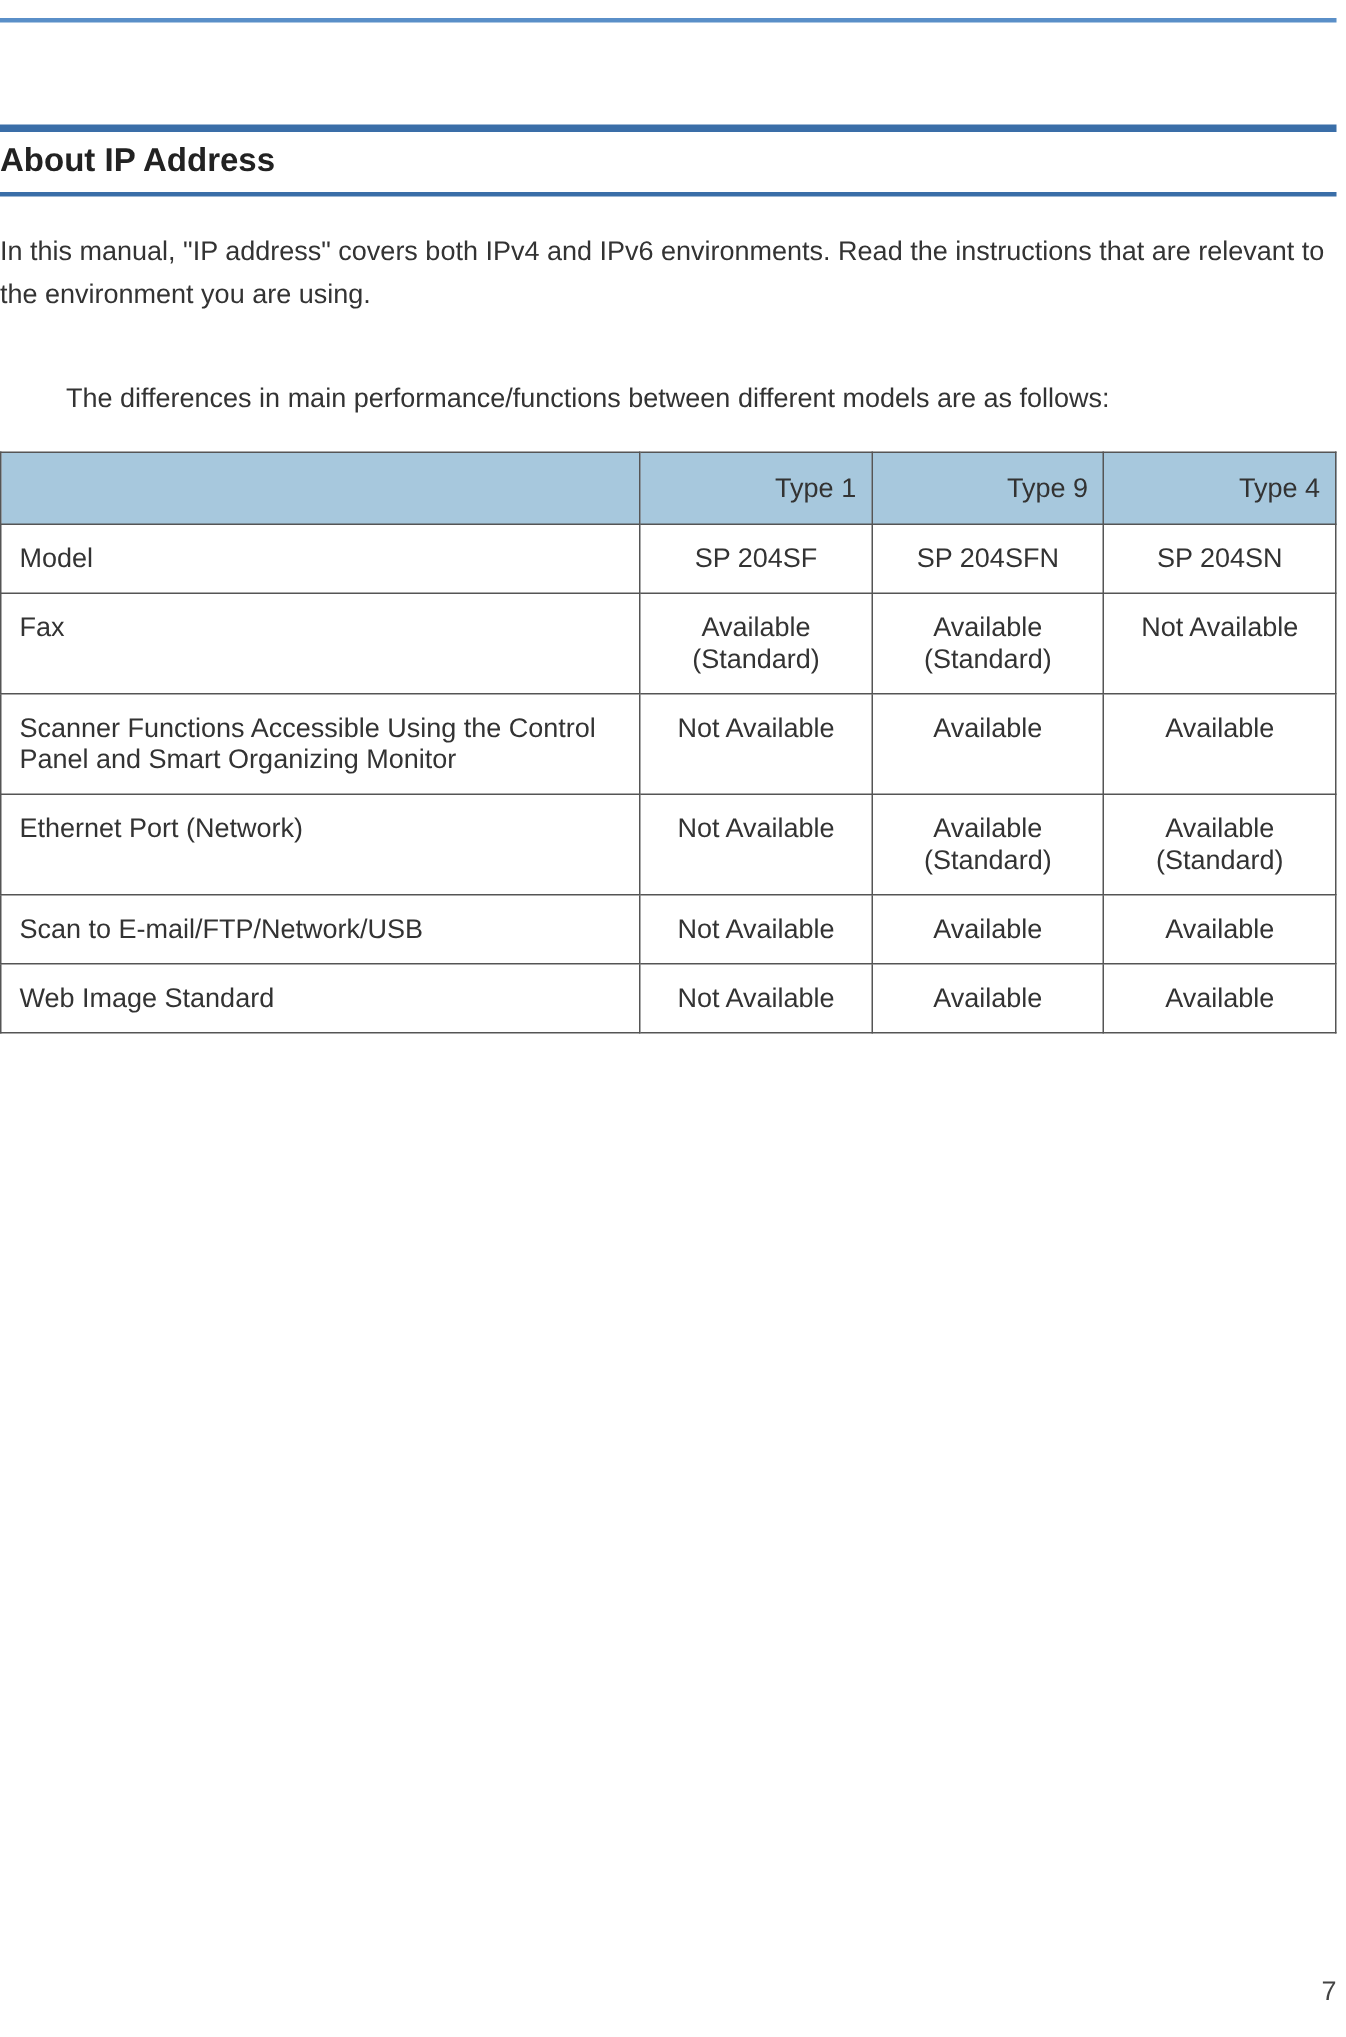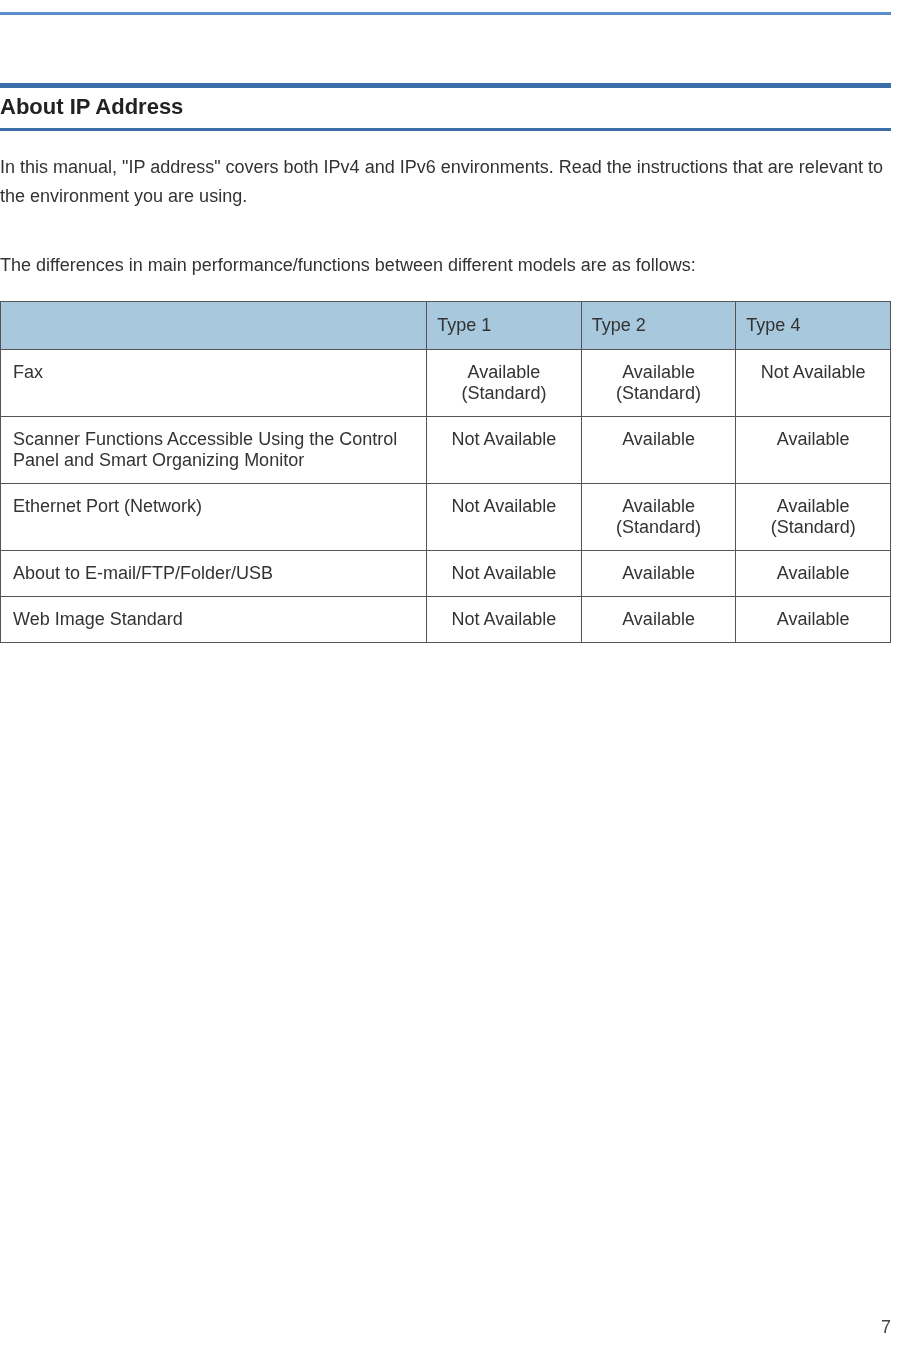--- a/index.html
+++ b/index.html
@@ -37,36 +37,37 @@
       color: #333;
       margin-bottom: 40px;
       font-weight: 300;
     }
     .table-intro {
       font-size: 18px;
       line-height: 1.6;
       color: #333;
       margin-bottom: 22px;
       font-weight: 300;
+      padding-left: 44px;
     }
     table {
       border-collapse: collapse;
       width: 100%;
       margin-bottom: 20px;
     }
     th, td {
       border: 1px solid #555;
       padding: 12px 10px;
       font-size: 18px;
       font-weight: 300;
       vertical-align: top;
     }
     th {
       background-color: #a7c8dd;
-      text-align: left;
+      text-align: right;
       font-weight: 300;
       color: #333;
       padding: 13px 10px;
     }
     td.feature {
       text-align: left;
       padding-left: 12px;
       width: 428px;
     }
     td.value {
@@ -95,45 +96,51 @@
   <h2 class="section-heading">About IP Address</h2>
   <p class="section-text">In this manual, "IP address" covers both IPv4 and IPv6 environments. Read the instructions that are relevant to the environment you are using.</p>
 
   <p class="table-intro">The differences in main performance/functions between different models are as follows:</p>
 
   <table>
     <thead>
       <tr>
         <th></th>
         <th>Type 1</th>
-        <th>Type 2</th>
+        <th>Type 9</th>
         <th>Type 4</th>
       </tr>
     </thead>
     <tbody>
+      <tr>
+        <td class="feature">Model</td>
+        <td class="value">SP 204SF</td>
+        <td class="value">SP 204SFN</td>
+        <td class="value">SP 204SN</td>
+      </tr>
       <tr>
         <td class="feature">Fax</td>
         <td class="value">Available (Standard)</td>
         <td class="value">Available (Standard)</td>
         <td class="value">Not Available</td>
       </tr>
       <tr>
         <td class="feature">Scanner Functions Accessible Using the Control Panel and Smart Organizing Monitor</td>
         <td class="value">Not Available</td>
         <td class="value">Available</td>
         <td class="value">Available</td>
       </tr>
       <tr>
         <td class="feature">Ethernet Port (Network)</td>
         <td class="value">Not Available</td>
         <td class="value">Available (Standard)</td>
         <td class="value">Available (Standard)</td>
       </tr>
       <tr>
-        <td class="feature">About to E-mail/FTP/Folder/USB</td>
+        <td class="feature">Scan to E-mail/FTP/Network/USB</td>
         <td class="value">Not Available</td>
         <td class="value">Available</td>
         <td class="value">Available</td>
       </tr>
       <tr>
         <td class="feature">Web Image Standard</td>
         <td class="value">Not Available</td>
         <td class="value">Available</td>
         <td class="value">Available</td>
       </tr>

